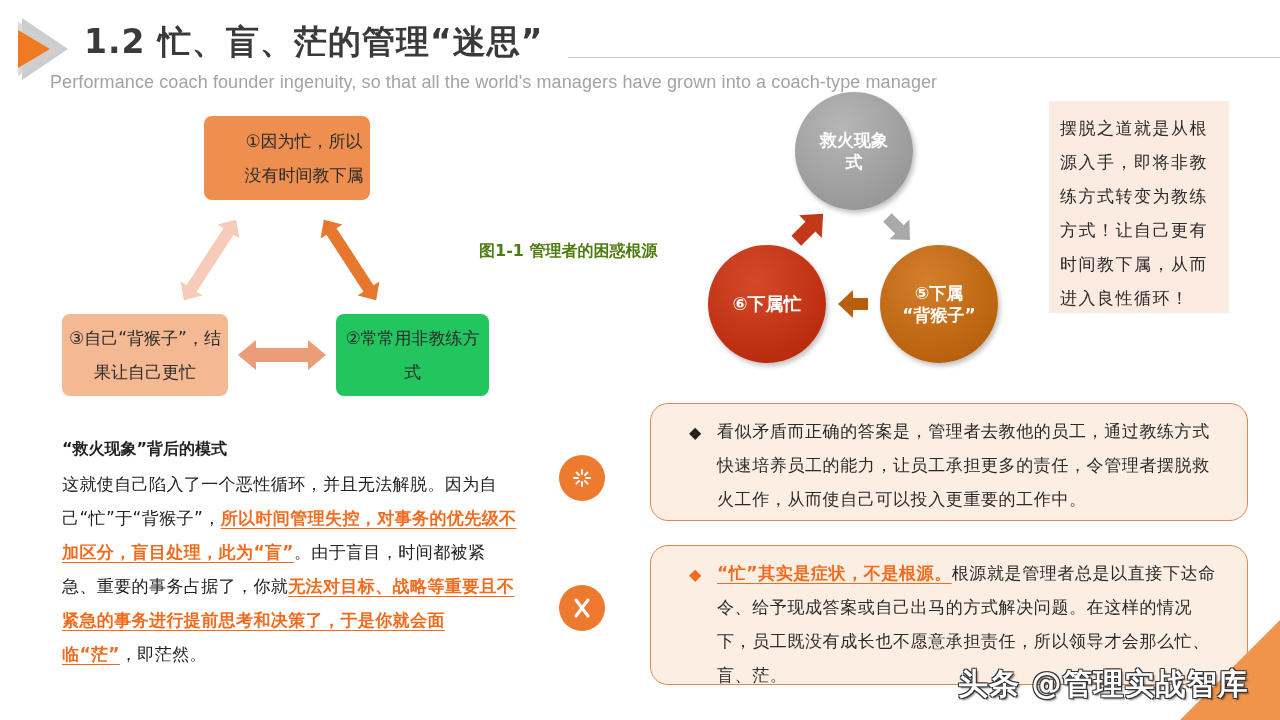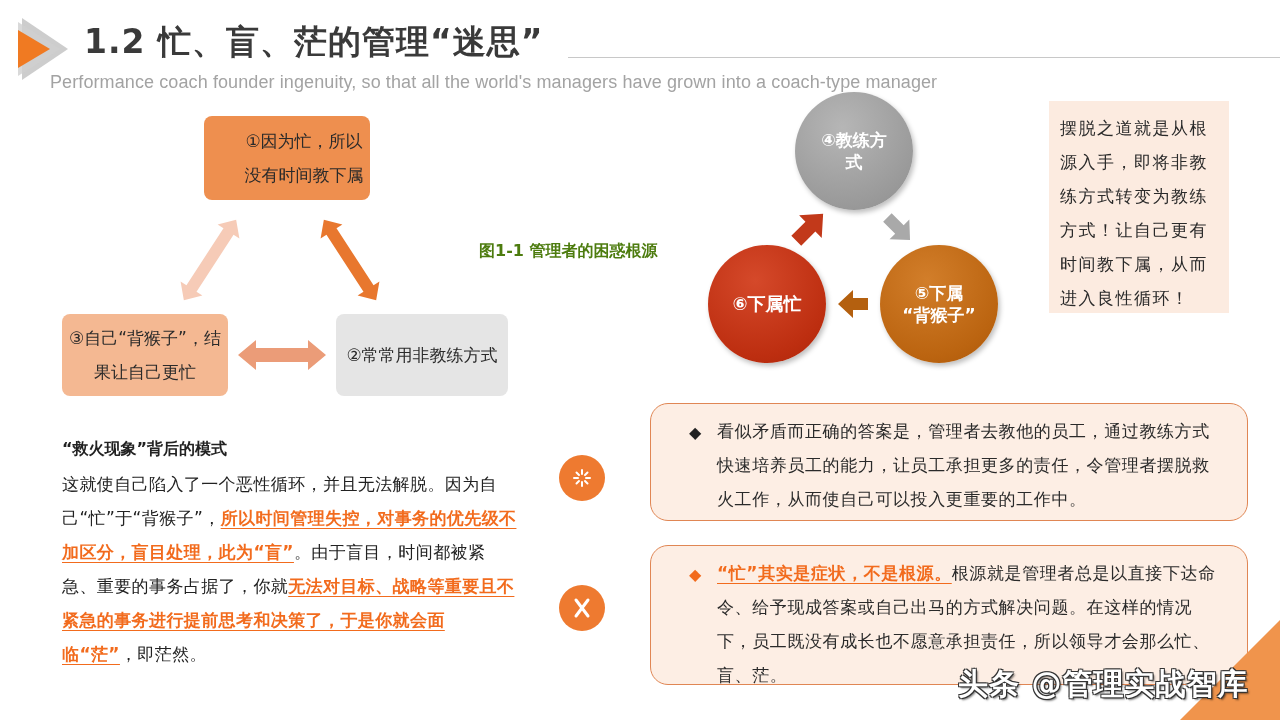--- a/index.html
+++ b/index.html
@@ -10,21 +10,21 @@
 
   
   .logo-arrow { left: 16px; top: 16px; width: 56px; height: 66px; }
   .page-title { left: 84px; top: 20px; font-size: 33px; font-weight: bold; color: #3a3a3a; letter-spacing: 1px; white-space: nowrap; font-family: "DejaVu Sans", sans-serif; }
   .title-rule { left: 568px; top: 57px; width: 712px; height: 1px; background: #c8c8c8; }
   .subtitle { left: 50px; top: 72px; font-size: 18px; color: #a3a3a3; white-space: nowrap; font-family: "Liberation Sans", sans-serif; letter-spacing: 0.1px; }
 
   
   .cycle-box { border-radius: 8px; display: flex; align-items: center; justify-content: center; text-align: center; font-size: 17px; line-height: 34px; color: #2a2a2a; padding: 4px 6px; font-family: "DejaVu Sans", sans-serif; }
   .box1 { left: 204px; top: 116px; width: 166px; height: 84px; background: #ee8f4f; padding-left: 40px; }
-  .box2 { left: 336px; top: 314px; width: 172px; height: 82px; background: #e5e5e5; }
+  .box2 { left: 336px; top: 314px; width: 153px; height: 82px; background: #22c55e; }
   .box3 { left: 62px; top: 314px; width: 166px; height: 82px; background: #f4b892; justify-content: center; }
 
   
   .fig-caption { left: 479px; top: 241px; font-size: 16px; font-weight: bold; color: #4d7c0f; white-space: nowrap; }
 
   
   .circle { border-radius: 50%; display: flex; align-items: center; justify-content: center; text-align: center; color: #fff; font-weight: bold; font-size: 17px; line-height: 22px; box-shadow: 2px 3px 5px rgba(0,0,0,0.25); }
   .c4 { left: 795px; top: 92px; width: 118px; height: 118px; background: radial-gradient(circle at 40% 30%, #b6b6b6, #9a9a9a 70%, #8e8e8e); }
   .c5 { left: 880px; top: 245px; width: 118px; height: 118px; background: radial-gradient(circle at 40% 30%, #d27e2a, #bb6410 70%, #aa5608); }
   .c6 { left: 708px; top: 245px; width: 118px; height: 118px; background: radial-gradient(circle at 40% 30%, #d5492a, #bd2e10 70%, #aa250a); font-size: 18px; }
@@ -92,21 +92,21 @@
   </g>
 </svg>
 <svg class="abs" style="left:236px;top:336px;width:92px;height:38px;" viewBox="0 0 92 38">
   <polygon points="2,19 20,4 20,12 72,12 72,4 90,19 72,34 72,26 20,26 20,34" fill="#eb9c78"></polygon>
 </svg>
 
 <div class="abs fig-caption">图1-1 管理者的困惑根源</div>
 
 <div class="abs circle c4">
   <div>
-      <div>④教练方</div>
+      <div>救火现象</div>
       <div>式</div>
     </div>
 </div>
 <div class="abs circle c5">
   <div>
       <div>⑤下属</div>
       <div>“背猴子”</div>
     </div>
 </div>
 <div class="abs circle c6">

